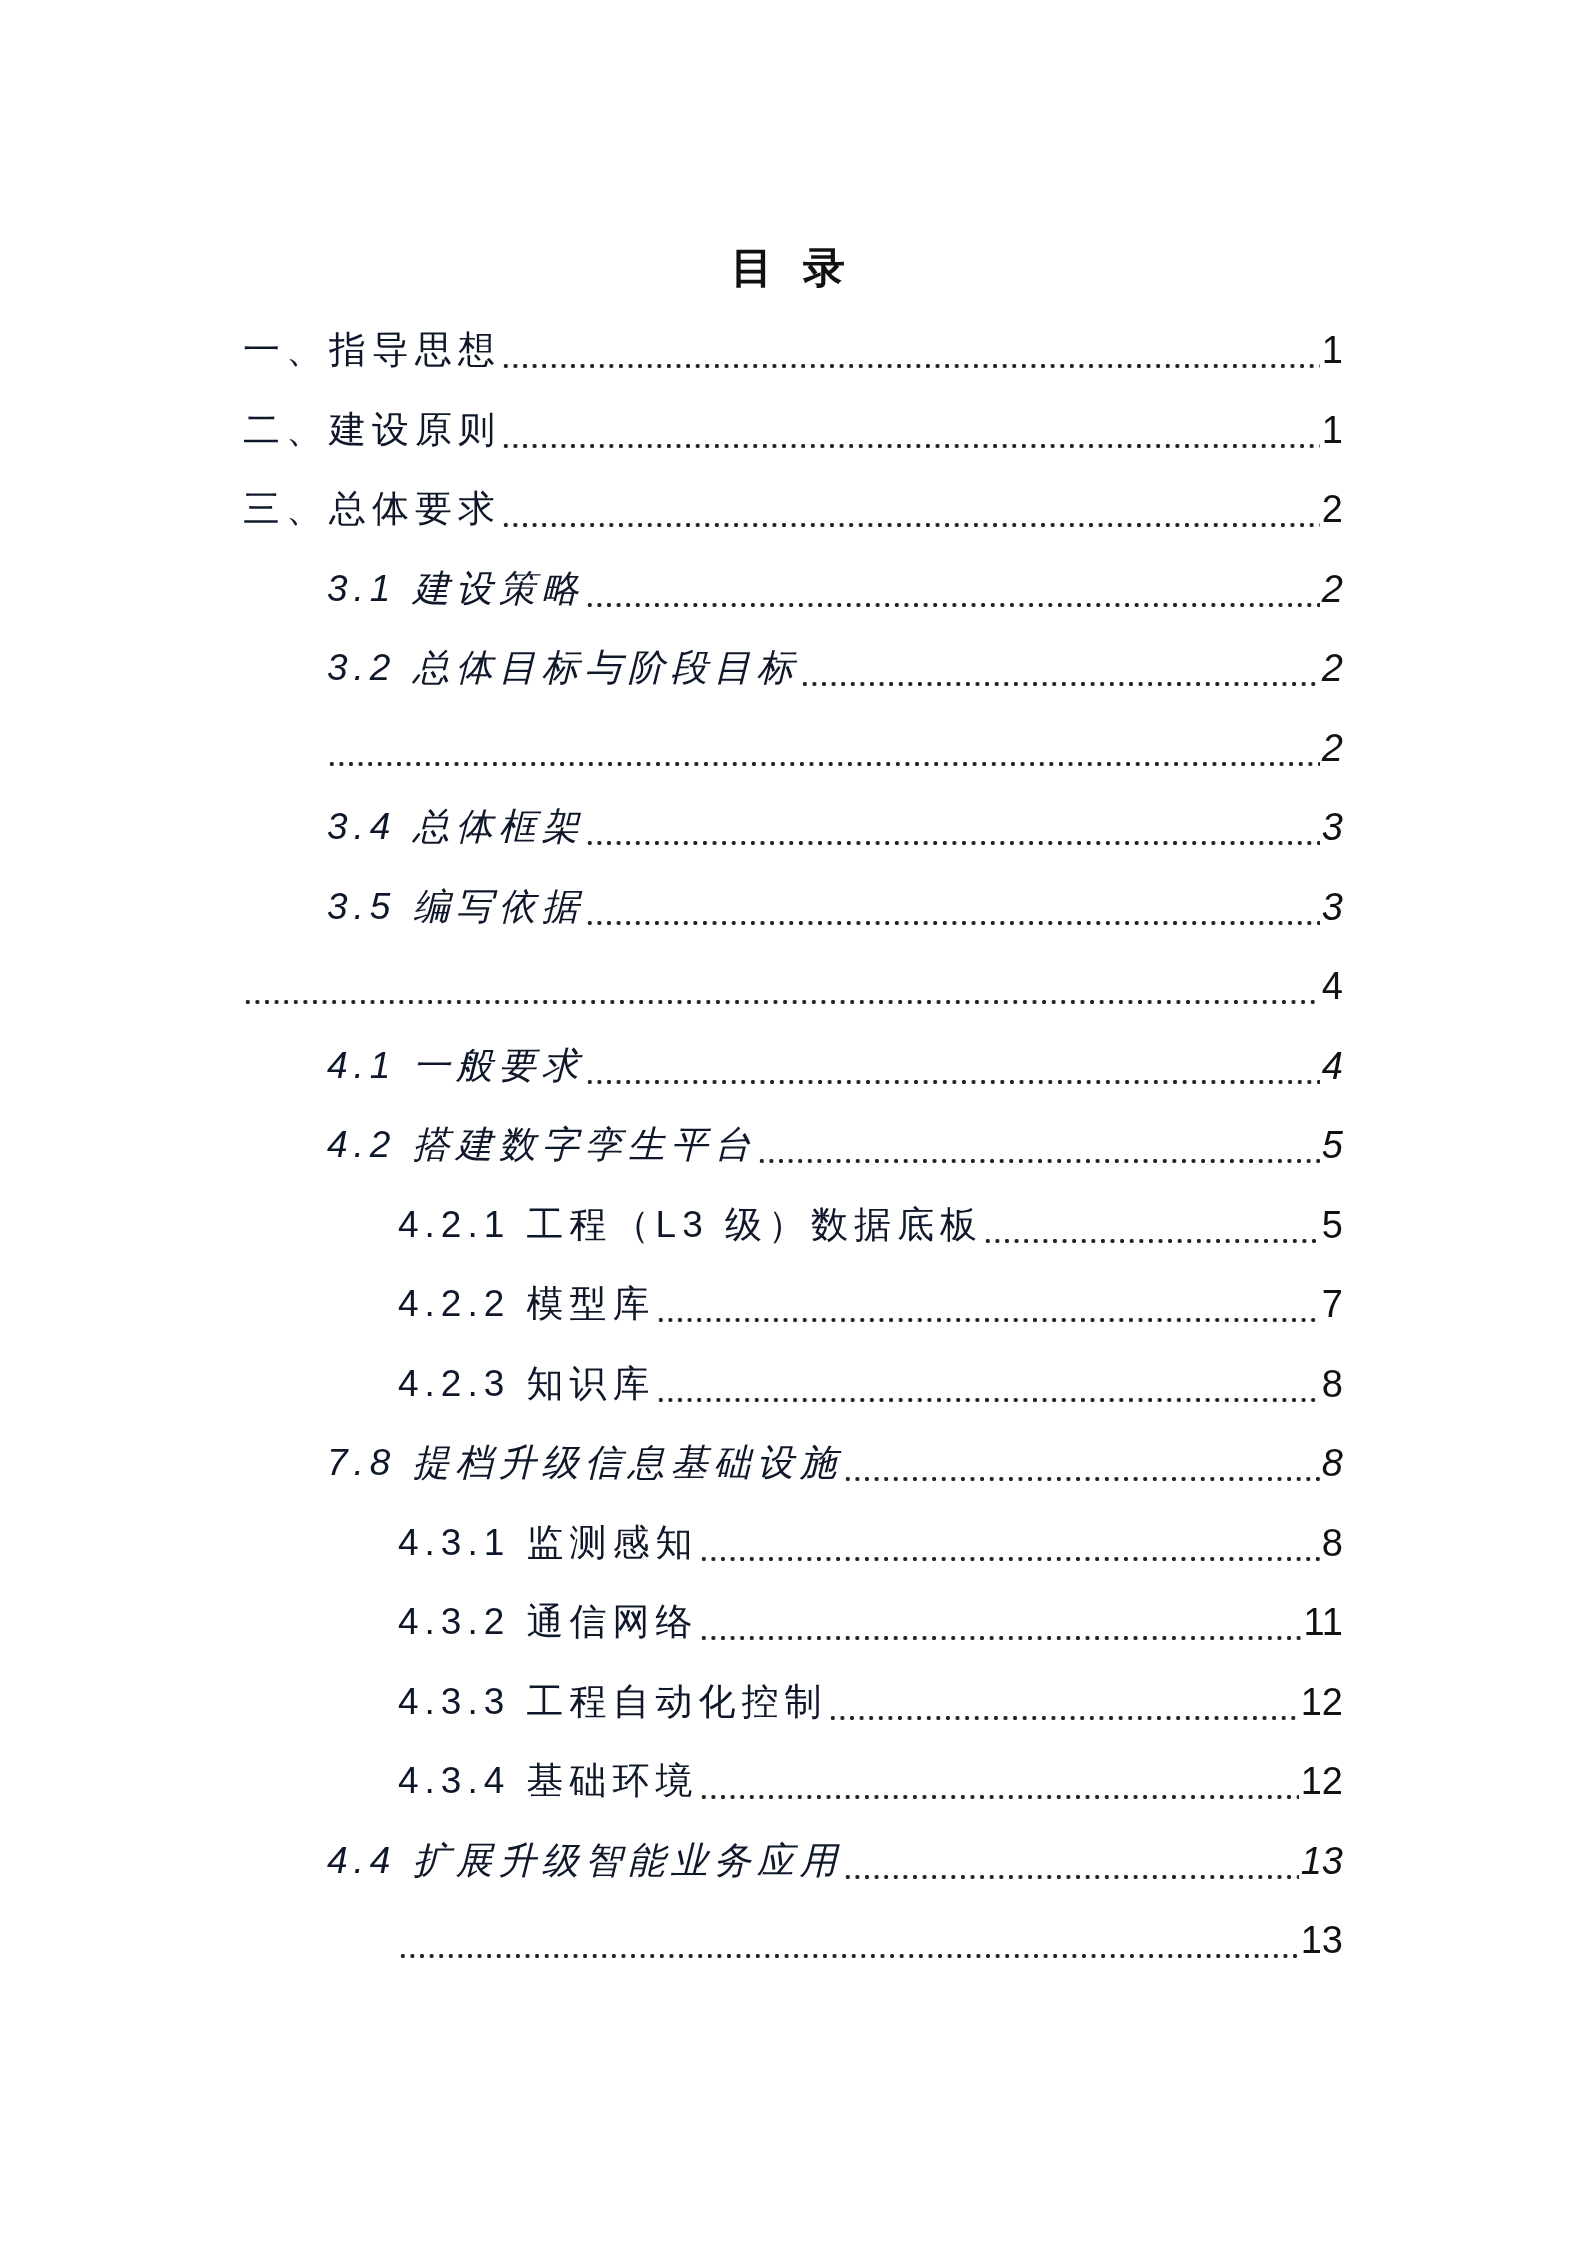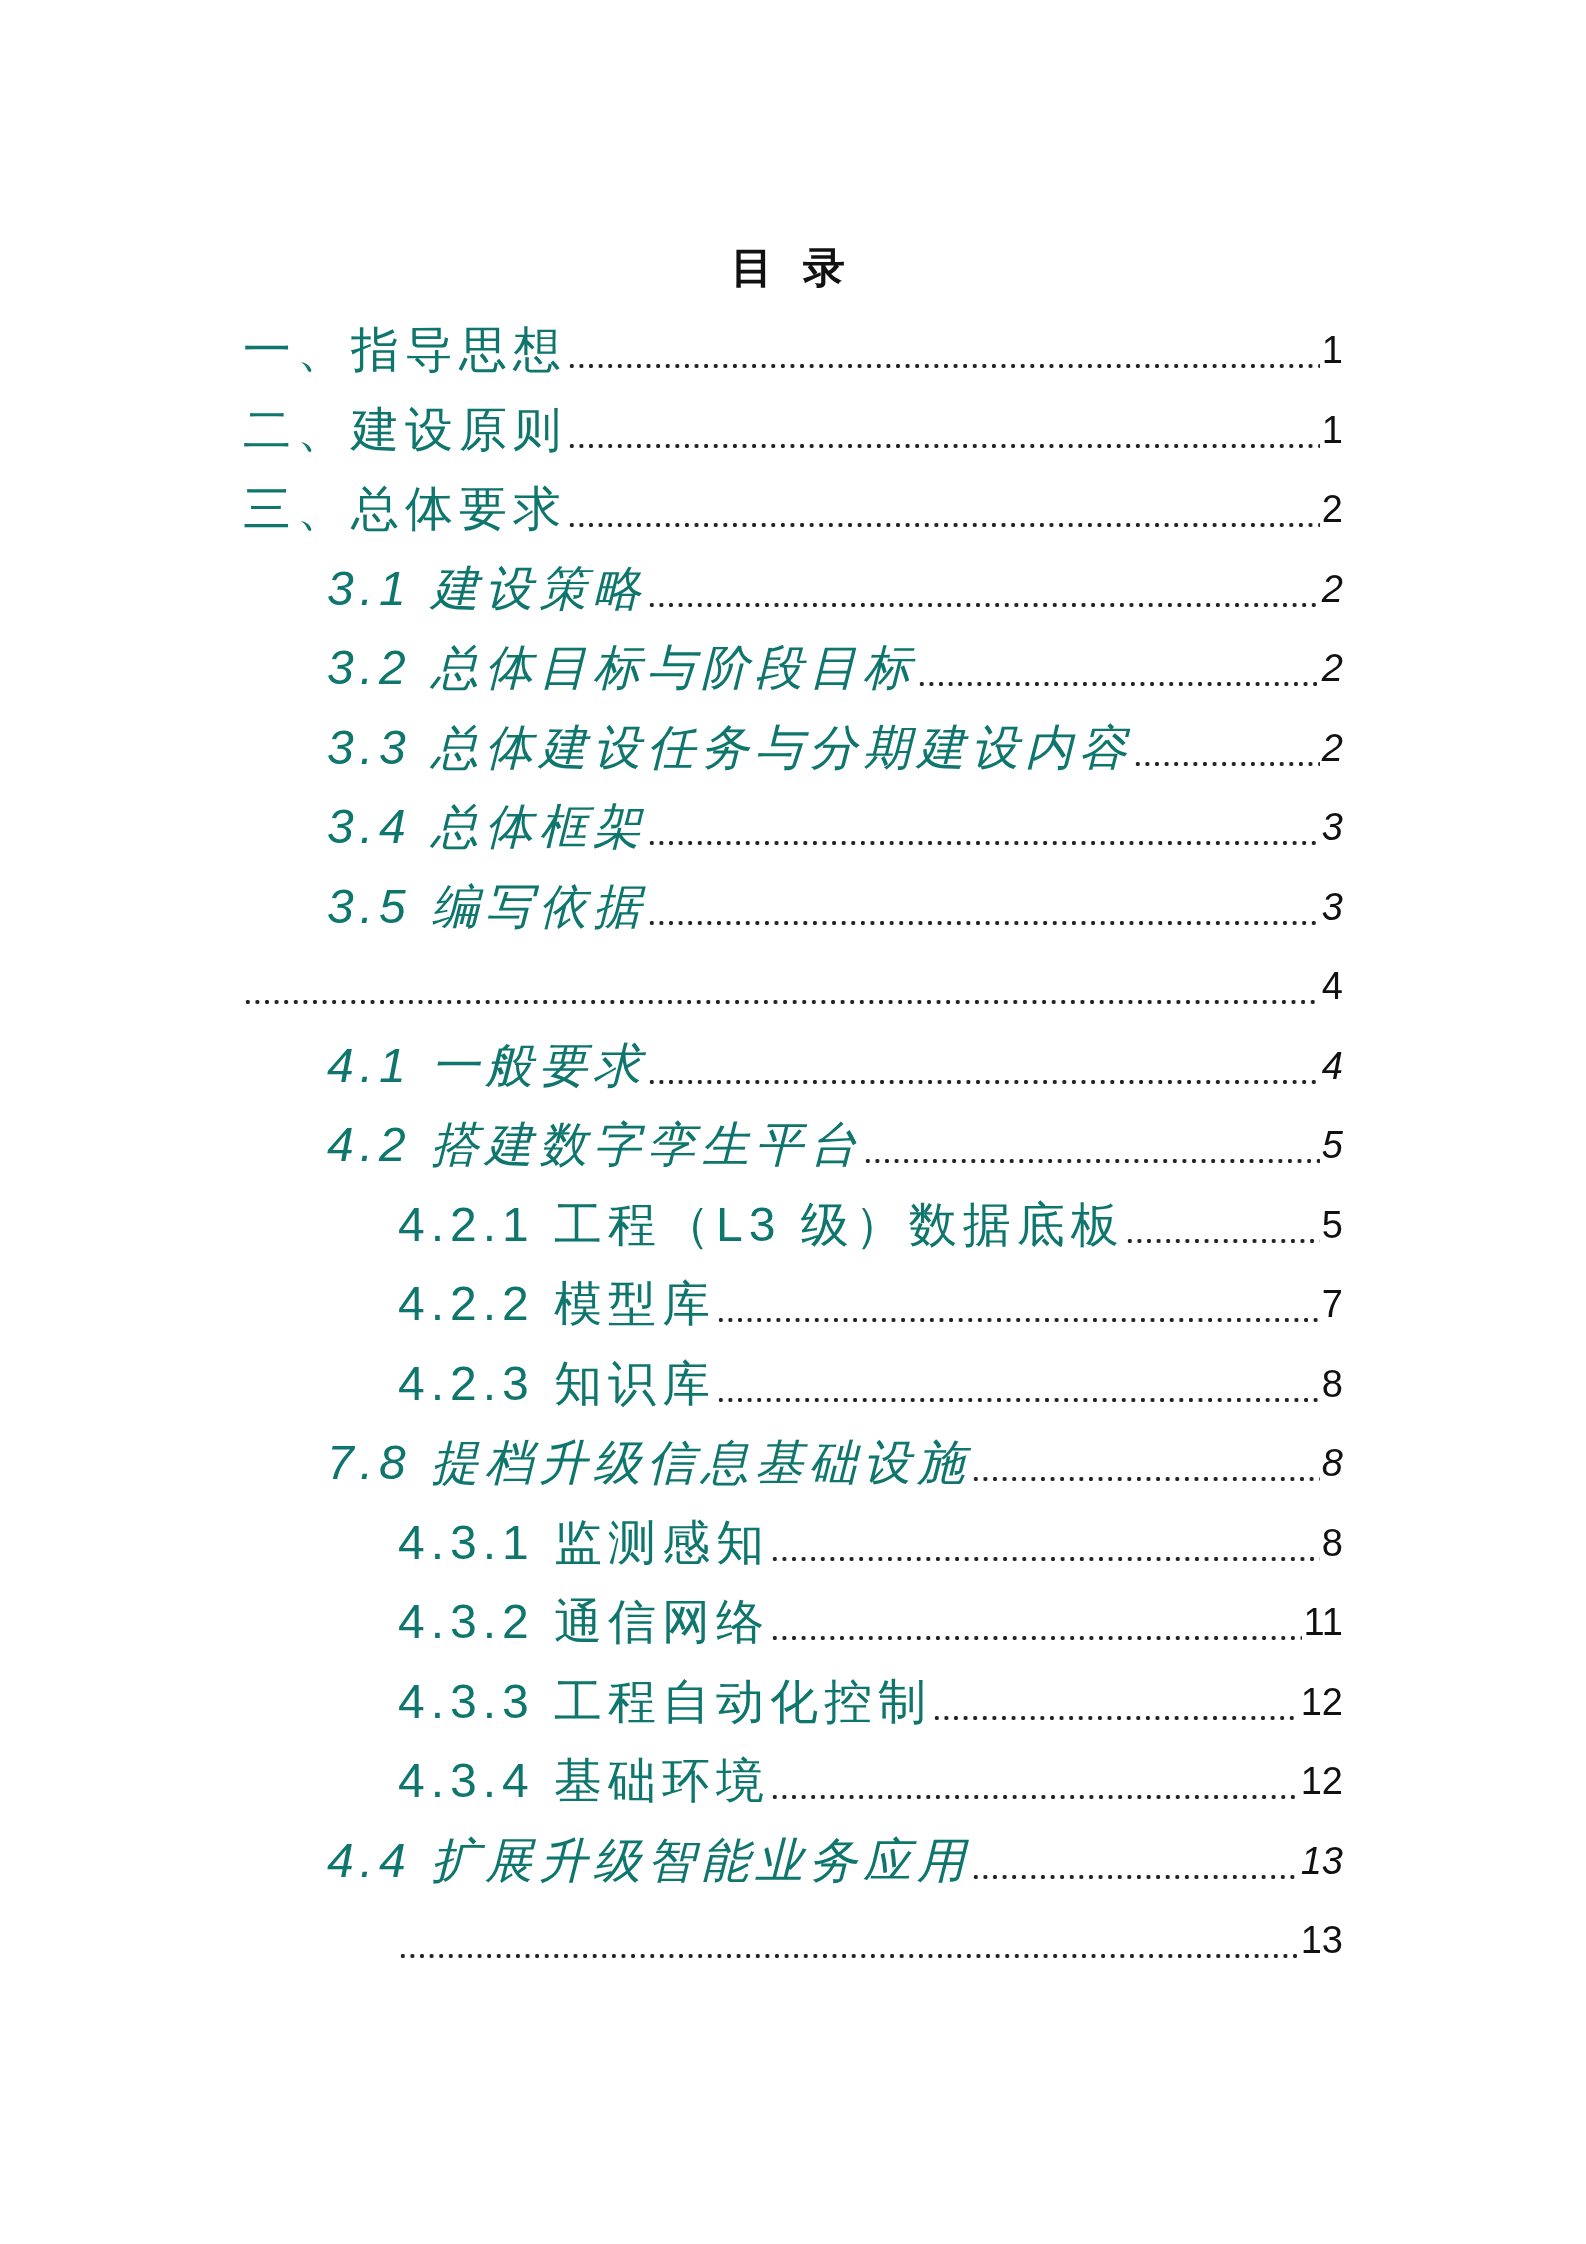--- a/index.html
+++ b/index.html
@@ -51,25 +51,25 @@
       align-items: flex-end;
       right: 243px;
       text-decoration: none;
       color: #111;
     }
     .toc-row.lvl1 { left: 243px; }
     .toc-row.lvl2 { left: 327px; font-style: italic; }
     .toc-row.lvl3 { left: 398px; }
     .toc-label {
       white-space: pre;
-      font-size: 48px;
+      font-size: 37px;
       line-height: 52px;
       letter-spacing: 6px;
       flex: 0 0 auto;
-      color: #0f766e;
+      color: #0f172a;
     }
     .toc-leader {
       flex: 1 1 auto;
       height: 52px;
       margin: 0 2px 0 0;
       background-image: radial-gradient(circle, #222 1.9px, transparent 2.2px);
       background-size: 9.6px 9.6px;
       background-repeat: repeat-x;
       background-position: left 37px;
     }
@@ -107,21 +107,20 @@
       <span class="toc-label">3.1 建设策略</span>
       <span class="toc-leader"></span>
       <span class="toc-page">2</span>
     </a>
     <a class="toc-row lvl2" style="top:318px">
       <span class="toc-label">3.2 总体目标与阶段目标</span>
       <span class="toc-leader"></span>
       <span class="toc-page">2</span>
     </a>
     <a class="toc-row lvl2" style="top:397.5px">
-      <span class="toc-label">3.3 总体建设任务与分期建设内容</span>
       <span class="toc-leader"></span>
       <span class="toc-page">2</span>
     </a>
     <a class="toc-row lvl2" style="top:477px">
       <span class="toc-label">3.4 总体框架</span>
       <span class="toc-leader"></span>
       <span class="toc-page">3</span>
     </a>
     <a class="toc-row lvl2" style="top:556.5px">
       <span class="toc-label">3.5 编写依据</span>

